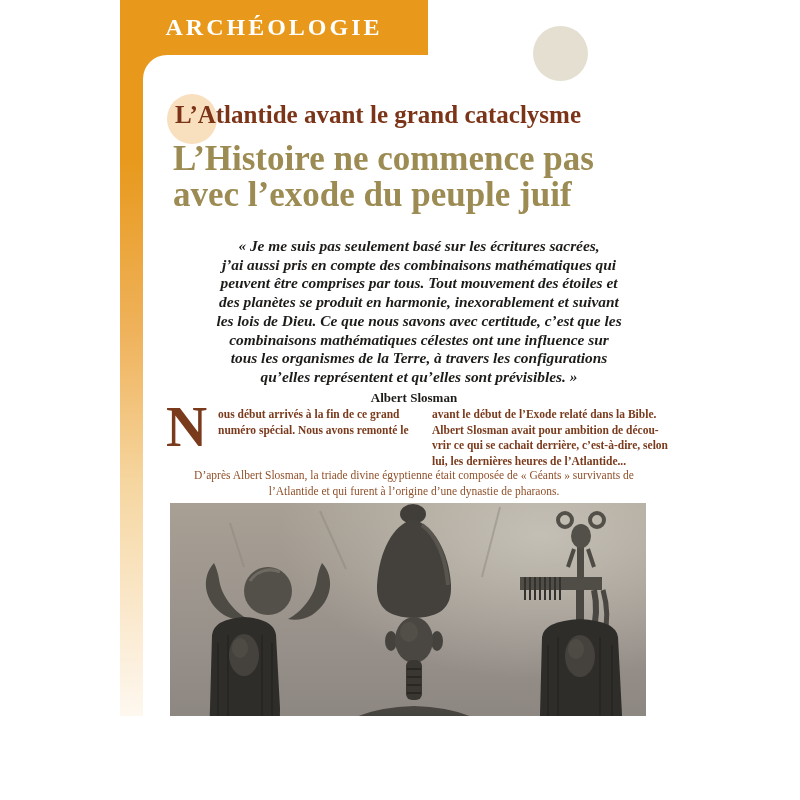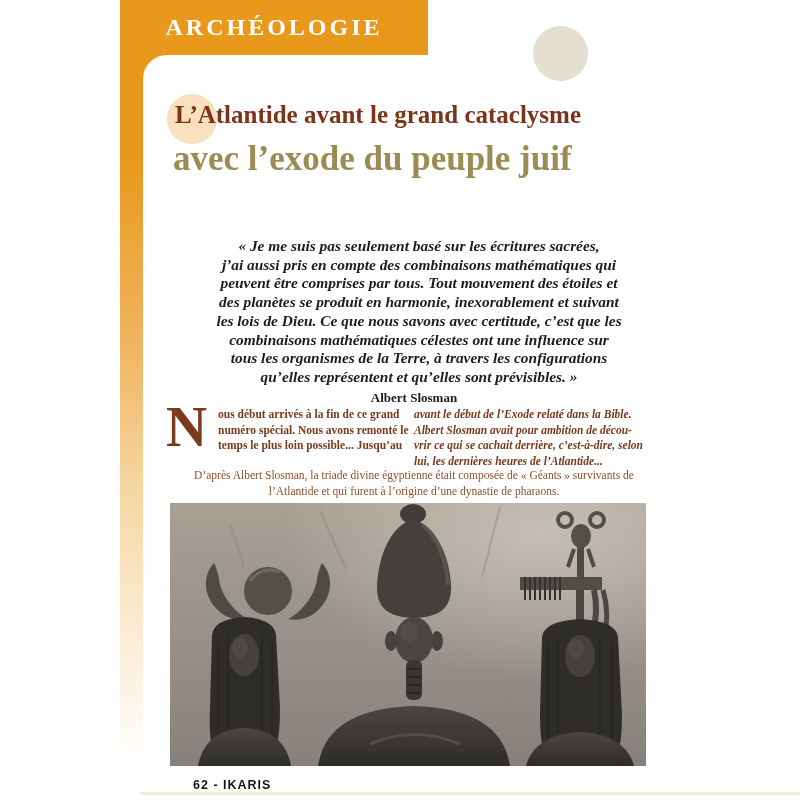--- a/index.html
+++ b/index.html
@@ -1,16 +1,16 @@
 <!DOCTYPE html>
 <html lang="fr"><head>
 <meta charset="utf-8">
 <style>
   html,body{margin:0;padding:0;}
-  .page{position:relative;width:800px;height:800px;background:#ffffff;overflow:hidden;
+  .page{position:relative;width:800px;height:716px;background:#ffffff;overflow:hidden;
         font-family:"Liberation Serif", serif;}
   .band{position:absolute;left:120px;top:0;width:23px;height:788px;
         background:linear-gradient(to bottom,#E8991C 0%,#E8991C 20%,#EFB25B 42%,#F6D7A2 62%,#FBEBD3 80%,#ffffff 97%);}
   .banner-bg{position:absolute;left:120px;top:0;width:308px;height:95px;background:#E8991C;}
   .panel{position:absolute;left:143px;top:55px;width:657px;height:745px;background:#ffffff;
          border-top-left-radius:24px;}
   .banner-label{position:absolute;left:120px;top:0;width:308px;height:55px;display:flex;
          align-items:center;justify-content:center;color:#ffffff;font-weight:bold;
          font-size:24px;letter-spacing:3px;}
   .circle-beige{position:absolute;left:533px;top:26px;width:55px;height:55px;border-radius:50%;
@@ -21,21 +21,21 @@
   .title{position:absolute;left:173px;top:141px;font-size:35px;line-height:36px;
          font-weight:bold;color:#9C8B52;}
   .quote{position:absolute;left:170px;top:237px;width:498px;text-align:center;
          font-style:italic;font-weight:bold;color:#1E1C19;font-size:15.4px;}
   .quote .bline{white-space:nowrap;line-height:18.7px;}
   .quote-attrib{margin-top:3px;text-align:center;font-style:normal;font-weight:bold;
          font-size:13px;padding-right:10px;color:#1E1C19;}
   .columns{position:absolute;left:168px;top:407px;width:512px;color:#7A3A1C;
          font-weight:bold;font-size:11.5px;}
   .col-left{position:absolute;left:0;top:0;width:252px;}
-  .col-right{position:absolute;left:246px;top:0;width:256px;font-style:italic;}
+  .col-right{position:absolute;left:264px;top:0;width:256px;}
   .columns .bline{white-space:nowrap;line-height:15.6px;}
   .col-left .bline:nth-child(1),
   .col-left .bline:nth-child(2),
   .col-left .bline:nth-child(3){margin-left:50px;}
   .dropcap{position:absolute;left:166px;top:403px;font-size:57px;line-height:48px;
          font-weight:bold;color:#7A3A1C;}
   .caption{position:absolute;left:168px;top:468px;width:492px;text-align:center;
          color:#90502A;font-size:11.5px;}
   .caption .bline{white-space:nowrap;line-height:15.5px;}
   .photo{position:absolute;left:170px;top:503px;width:476px;height:263px;}
@@ -56,20 +56,21 @@
   <div class="banner-label">
     <span>ARCHÉOLOGIE</span>
   </div>
 
   <div class="circle-beige"></div>
   <div class="circle-peach"></div>
 
   <div class="kicker">L’Atlantide avant le grand cataclysme</div>
 
   <div class="title">
+    <div>L’Histoire ne commence pas</div>
     <div>avec l’exode du peuple juif</div>
   </div>
 
   <div class="quote">
     <div>
         <div class="bline">«&nbsp;Je me suis pas seulement basé sur les écritures sacrées,</div>
         <div class="bline">j’ai aussi pris en compte des combinaisons mathématiques qui</div>
         <div class="bline">peuvent être comprises par tous. Tout mouvement des étoiles et</div>
         <div class="bline">des planètes se produit en harmonie, inexorablement et suivant</div>
         <div class="bline">les lois de Dieu. Ce que nous savons avec certitude, c’est que les</div>
@@ -79,21 +80,20 @@
       </div>
     <div class="quote-attrib">Albert Slosman</div>
   </div>
 
   <div class="dropcap">N</div>
 
   <div class="columns">
     <div class="col-left">
         <div class="bline">ous début arrivés à la fin de ce grand</div>
         <div class="bline">numéro spécial. Nous avons remonté le</div>
-        <div class="bline">temps le plus loin possible... Jusqu’au</div>
       </div>
     <div class="col-right">
         <div class="bline">avant le début de l’Exode relaté dans la Bible.</div>
         <div class="bline">Albert Slosman avait pour ambition de décou-</div>
         <div class="bline">vrir ce qui se cachait derrière, c’est-à-dire, selon</div>
         <div class="bline">lui, les dernières heures de l’Atlantide...</div>
       </div>
   </div>
 
   <div class="caption">

